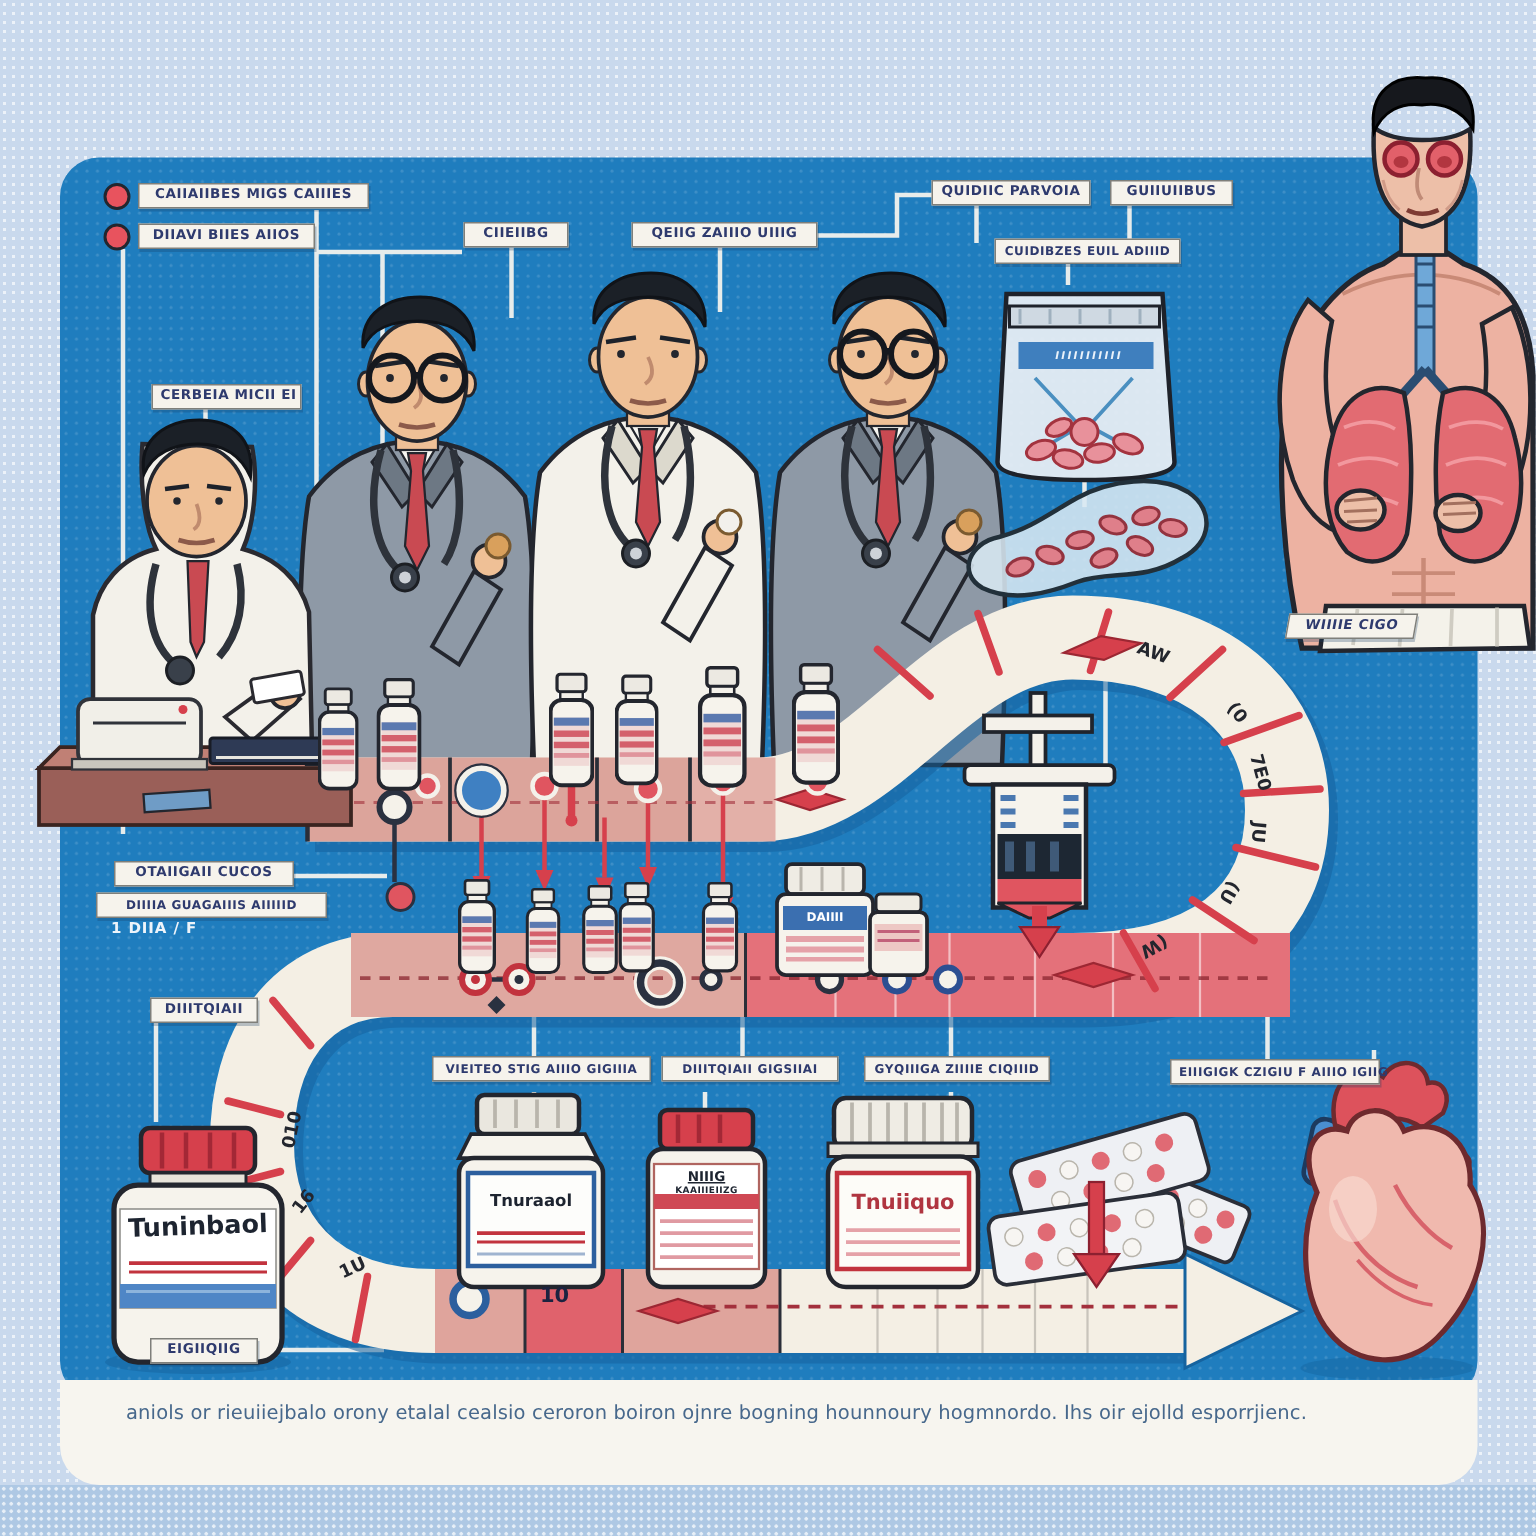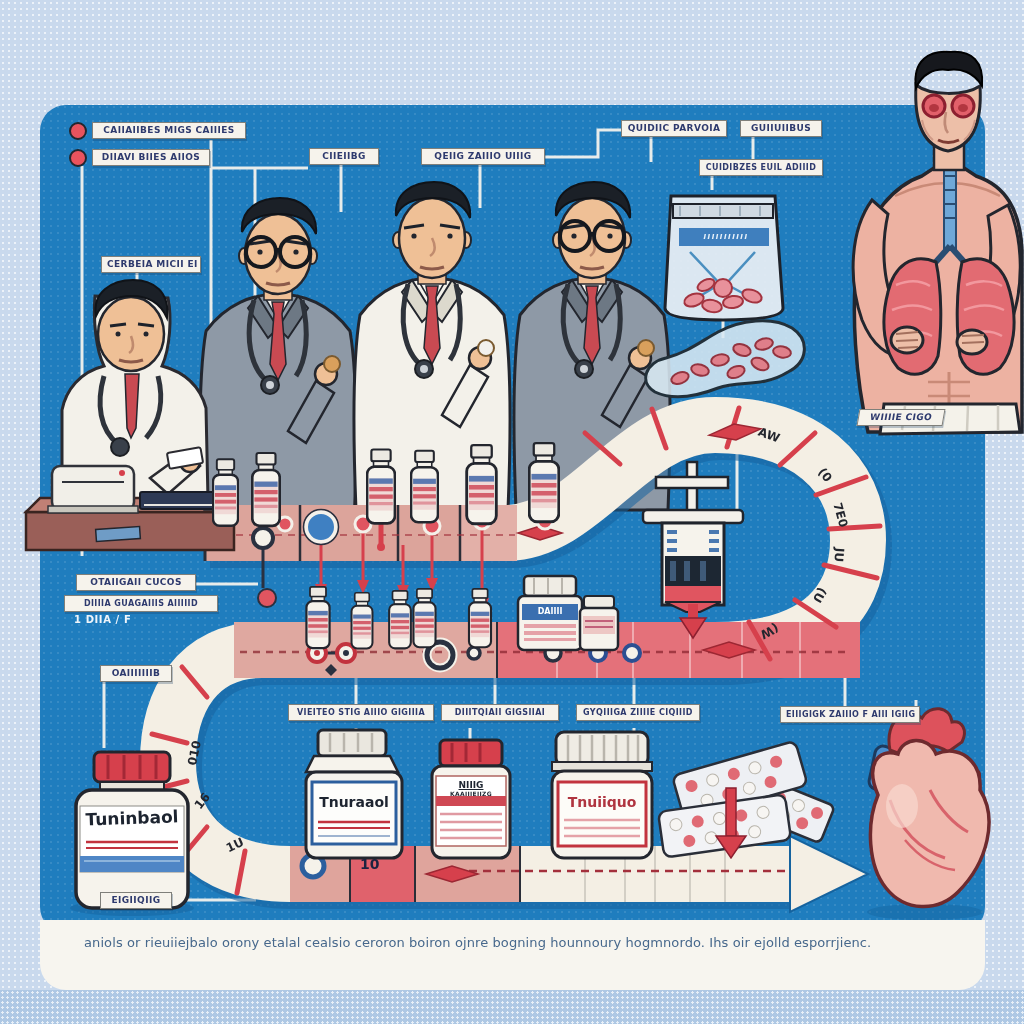--- a/index.html
+++ b/index.html
@@ -523,47 +523,47 @@
 <div class="overlay">
 
   <div class="lbl" style="left:92px;top:122px;width:142px;">CAIIAIIBES MIGS CAIIIES</div>
   <div class="lbl" style="left:92px;top:149px;width:106px;">DIIAVI BIIES AIIOS</div>
 
   <div class="lbl" style="left:101px;top:256px;width:88px;">CERBEIA MICII EI</div>
   <div class="lbl" style="left:309px;top:148px;width:58px;">CIIEIIBG</div>
   <div class="lbl" style="left:421px;top:148px;width:112px;">QEIIG ZAIIIO UIIIG</div>
   <div class="lbl" style="left:621px;top:120px;width:94px;">QUIDIIC PARVOIA</div>
   <div class="lbl" style="left:740px;top:120px;width:70px;">GUIIUIIBUS</div>
-  <div class="lbl" style="left:663px;top:159px;width:112px;font-size:8px;margin-left:36px;">CUIDIBZES EUIL ADIIID</div>
+  <div class="lbl" style="left:663px;top:159px;width:112px;font-size:8px;">CUIDIBZES EUIL ADIIID</div>
 
   <div class="lbl" style="left:76px;top:574px;width:108px;">OTAIIGAII CUCOS</div>
   <div class="lbl" style="left:64px;top:595px;width:142px;font-size:8px;">DIIIIA GUAGAIIIS AIIIIID</div>
   <div class="plain" style="left:74px;top:614px;">1 DIIA / F</div>
-  <div class="lbl" style="left:100px;top:665px;width:60px;">OAIIIIIIIB</div>
+  <div class="lbl" style="left:100px;top:665px;width:60px;">DIIITQIAII</div>
   <div class="lbl" style="left:100px;top:892px;width:60px;">EIGIIQIIG</div>
   <div class="lbl" style="left:858px;top:409px;width:74px;transform:skewX(-10deg);">WIIIIE CIGO</div>
 
   <div class="lbl" style="left:288px;top:704px;width:134px;font-size:8px;">VIEITEO STIG AIIIO GIGIIIA</div>
   <div class="lbl" style="left:441px;top:704px;width:106px;font-size:8px;">DIIITQIAII GIGSIIAI</div>
   <div class="lbl" style="left:576px;top:704px;width:112px;font-size:8px;">GYQIIIGA ZIIIIE CIQIIID</div>
-  <div class="lbl" style="left:780px;top:706px;width:128px;font-size:8px;">EIIIGIGK ZAIIIO F AIII IGIIG</div>
+  <div class="lbl" style="left:780px;top:706px;width:128px;font-size:8px;">EIIIGIGK CZIGIU F AIIIO IGIIG</div>
 
   <div class="num" style="left:758px;top:428px;transform:rotate(20deg);">AW</div>
   <div class="num" style="left:818px;top:468px;transform:rotate(52deg);">(0</div>
   <div class="num" style="left:828px;top:508px;transform:rotate(75deg);">7E0</div>
   <div class="num" style="left:832px;top:548px;transform:rotate(95deg);">JU</div>
   <div class="num" style="left:812px;top:588px;transform:rotate(120deg);">(U</div>
   <div class="num" style="left:760px;top:624px;transform:rotate(152deg);">(W</div>
   <div class="num" style="left:182px;top:746px;transform:rotate(-78deg);">010</div>
   <div class="num" style="left:194px;top:794px;transform:rotate(-52deg);">16</div>
   <div class="num" style="left:226px;top:838px;transform:rotate(-25deg);">1U</div>
   <div class="num" style="left:360px;top:856px;font-size:14px;color:#1c2340;">10</div>
 
   <div class="bottle-text" style="left:82px;top:808px;width:100px;font-size:17px;transform:rotate(-2deg);">Tuninbaol</div>
-  <div class="bottle-text" style="left:316px;top:794px;width:76px;font-size:14px;">Tnuraaol</div>
+  <div class="bottle-text" style="left:316px;top:794px;width:76px;font-size:11px;">Tnuraaol</div>
   <div class="bottle-text" style="left:438px;top:780px;width:66px;font-size:9px;text-decoration:underline;">NIIIG</div>
   <div class="bottle-text" style="left:438px;top:790px;width:66px;font-size:6px;letter-spacing:.3px;">KAAIIIEIIZG</div>
   <div class="bottle-text" style="left:558px;top:794px;width:88px;font-size:14px;color:#b03540;">Tnuiiquo</div>
   <div class="bottle-text" style="left:524px;top:607px;width:52px;font-size:8px;color:#ffffff;">DAIIII</div>
   <div class="bag-strip-text" style="left:684px;top:233px;width:84px;text-align:center;">IIIIIIIIIII</div>
 
 </div>
 
 <div style="position:absolute;left:40px;top:920px;width:945px;height:70px;background:#f7f5ef;border-radius:0 0 26px 26px;z-index:1;"></div>
 <div class="caption" style="z-index:3;">

